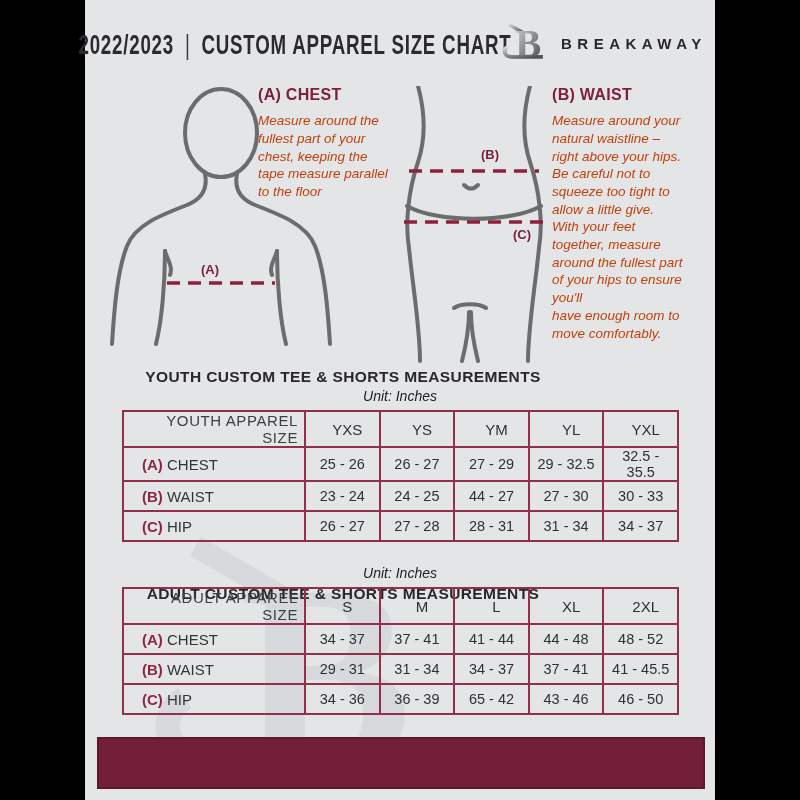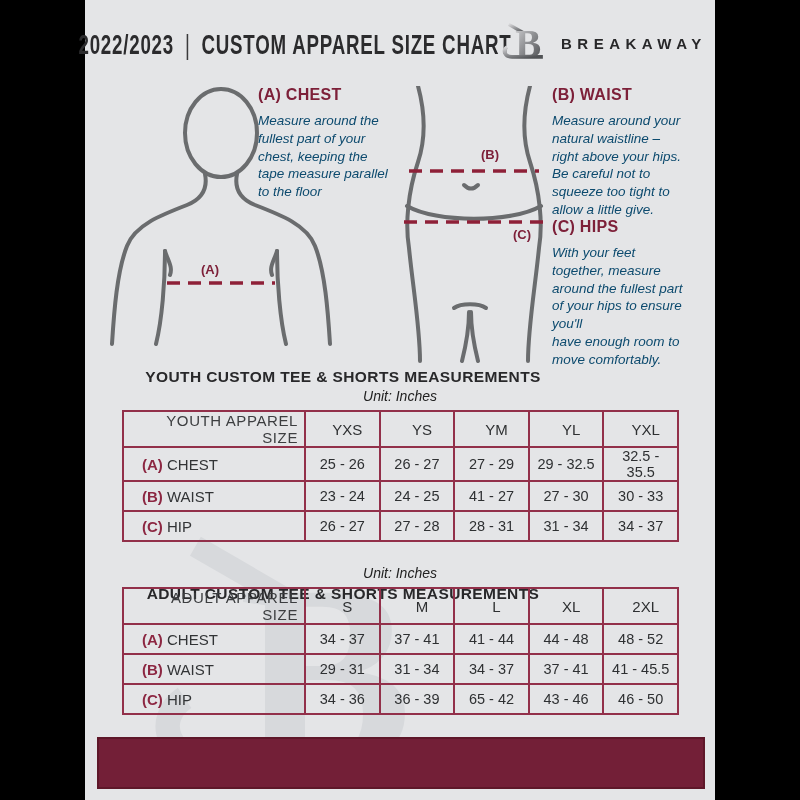--- a/index.html
+++ b/index.html
@@ -18,21 +18,21 @@
 
   
   .fig{position:absolute;}
   .fig path,.fig ellipse{fill:none;stroke:#6a6c6e;stroke-width:4;stroke-linecap:round;}
   .fig .dash{stroke:#8e2038;stroke-width:3.5;stroke-dasharray:13 8;stroke-linecap:butt;}
   .fig text{font-family:"Liberation Sans","DejaVu Sans",sans-serif;font-size:13px;font-weight:bold;fill:#7d2039;}
 
   
   .measure-block{position:absolute;width:168px;}
   .measure-heading{font-size:16px;font-weight:bold;color:#7d2039;margin:0 0 8px 0;letter-spacing:0.3px;}
-  .measure-desc{font-size:13.5px;font-style:italic;color:#0c4a6e;line-height:1.32;white-space:pre-line;}
+  .measure-desc{font-size:13.5px;font-style:italic;color:#c2410c;line-height:1.32;white-space:pre-line;}
 
   
   .section-title{position:absolute;width:516px;text-align:center;font-size:15.5px;font-weight:bold;
                  color:#28282a;letter-spacing:0.4px;}
   .unit-line{position:absolute;width:630px;text-align:center;font-size:14px;font-style:italic;color:#222;}
 
   
   .size-table{position:absolute;left:37px;width:557px;border-collapse:collapse;table-layout:fixed;}
   .size-table col.c0{width:182px;}
   .size-table th,.size-table td{border:2px solid #92304a;padding:0 6px;height:30px;
@@ -117,21 +117,20 @@
       <div class="measure-heading">(B) WAIST</div>
       <div class="measure-desc">Measure around your
 natural waistline –
 right above your hips.
 Be careful not to
 squeeze too tight to
 allow a little give.</div>
     </div>
 
     <div class="measure-block" style="left:467px;top:218px;">
-      <div class="measure-heading">(C) HIPS</div>
       <div class="measure-desc">With your feet
 together, measure
 around the fullest part
 of your hips to ensure
 you'll
 have enough room to
 move comfortably.</div>
     </div>
 
     <svg class="watermark wm" width="420" height="260" viewBox="8 2 54 48">
@@ -168,21 +167,21 @@
             <td>25 - 26</td>
             <td>26 - 27</td>
             <td>27 - 29</td>
             <td>29 - 32.5</td>
             <td>32.5 - 35.5</td>
           </tr>
           <tr>
             <td class="row-label"><span class="prefix">(B)</span> WAIST</td>
             <td>23 - 24</td>
             <td>24 - 25</td>
-            <td>41 - 27</td>
+            <td>44 - 27</td>
             <td>27 - 30</td>
             <td>30 - 33</td>
           </tr>
           <tr>
             <td class="row-label"><span class="prefix">(C)</span> HIP</td>
             <td>26 - 27</td>
             <td>27 - 28</td>
             <td>28 - 31</td>
             <td>31 - 34</td>
             <td>34 - 37</td>

